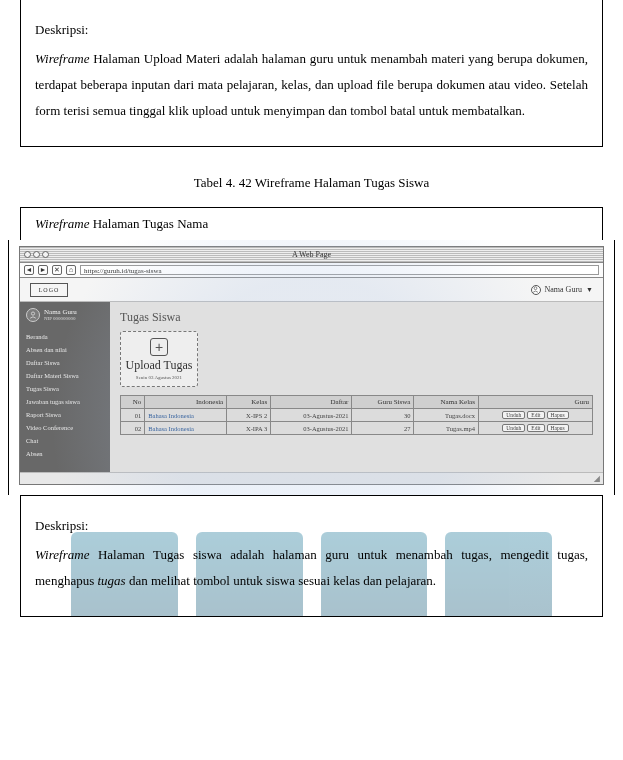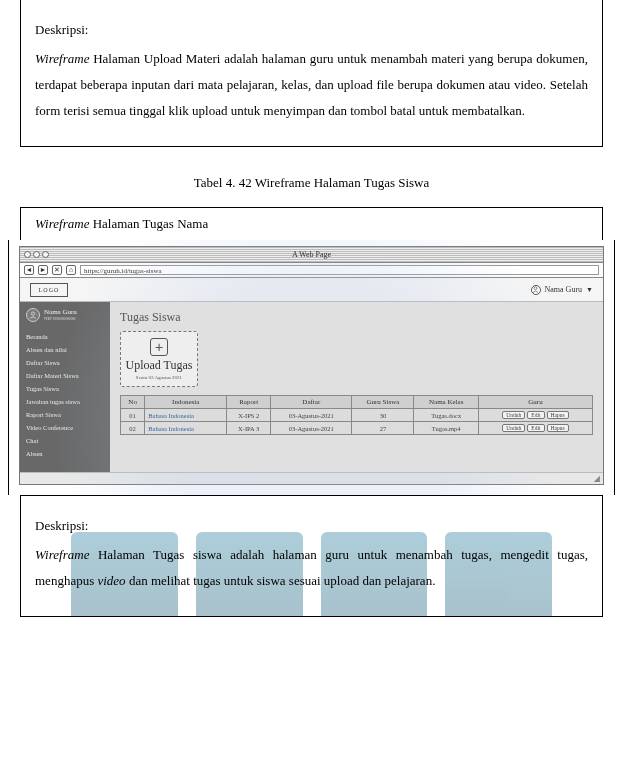--- a/index.html
+++ b/index.html
@@ -82,21 +82,21 @@
       display: flex; flex-direction: column; align-items: center; justify-content: center;
       gap: 2px; border-radius: 3px; margin-bottom: 8px;
     }
     .plus-box { width: 18px; height: 18px; border: 1.5px solid #555; border-radius: 3px; display: flex; align-items: center; justify-content: center; font-size: 14px; color: #555; font-family: sans-serif; }
     .upload-card .t { font-size: 12px; }
     .upload-card .s { font-size: 5px; color: #555; }
     
     table.tugas { width: 100%; border-collapse: collapse; background: #dcdcdc; }
     table.tugas th, table.tugas td {
       border: 1px solid #888; padding: 2px 3px; font-size: 6.5px; color: #444;
-      text-align: center;
+      text-align: right;
     }
     table.tugas th { background: #cfcfcf; font-weight: normal; color: #333; font-size: 7px; }
     table.tugas td:nth-child(2) { text-align: left; color: #3b66a0; }
     .aksi-btns { display: flex; gap: 2px; justify-content: center; }
     .aksi-btns span { border: 1px solid #777; padding: 0 3px; font-size: 5.5px; background: #f3f3f3; border-radius: 2px; }
     .resize-grip { text-align: right; padding: 1px 3px; font-size: 8px; color: #888; background: #e8e8e8; border-top: 1px solid #bbb; }
     .desc-box2 { position: relative; }
     .bars-bg {
       position: absolute; left: 0; right: 0; bottom: -6px; height: 90px;
       display: flex; gap: 18px; padding: 0 50px; z-index: -1; opacity: .35;
@@ -192,21 +192,21 @@
             <div class="plus-box">+</div>
             <div class="t">Upload Tugas</div>
             <div class="s">Senin 03 Agustus 2021</div>
           </div>
 
           <table class="tugas">
             <thead>
                 <tr id="thead-row">
                   <th>No</th>
                   <th>Indonesia</th>
-                  <th>Raport</th>
+                  <th>Kelas</th>
                   <th>Daftar</th>
                   <th>Guru Siswa</th>
                   <th>Nama Kelas</th>
                   <th>Guru</th>
                 </tr>
               </thead>
             <tbody id="tbody-rows">
                 <tr>
                   <td>01</td>
                   <td>Bahasa Indonesia</td>
@@ -247,14 +247,14 @@
 </div>
 
 <div class="doc-box desc-box2">
   <div class="bars-bg">
     <span></span>
       <span></span>
       <span></span>
       <span></span>
   </div>
   <p class="desc-label">Deskripsi:</p>
-  <p class="desc-text" id="bottom-text"><span class="italic">Wireframe</span><span> Halaman Tugas siswa adalah halaman guru untuk menambah tugas, mengedit tugas, menghapus </span><span class="italic">video</span><span> dan melihat tugas untuk siswa sesuai upload dan pelajaran.</span></p>
+  <p class="desc-text" id="bottom-text"><span class="italic">Wireframe</span><span> Halaman Tugas siswa adalah halaman guru untuk menambah tugas, mengedit tugas, menghapus </span><span class="italic">tugas</span><span> dan melihat tombol untuk siswa sesuai kelas dan pelajaran.</span></p>
 </div>
 
 </body></html>

